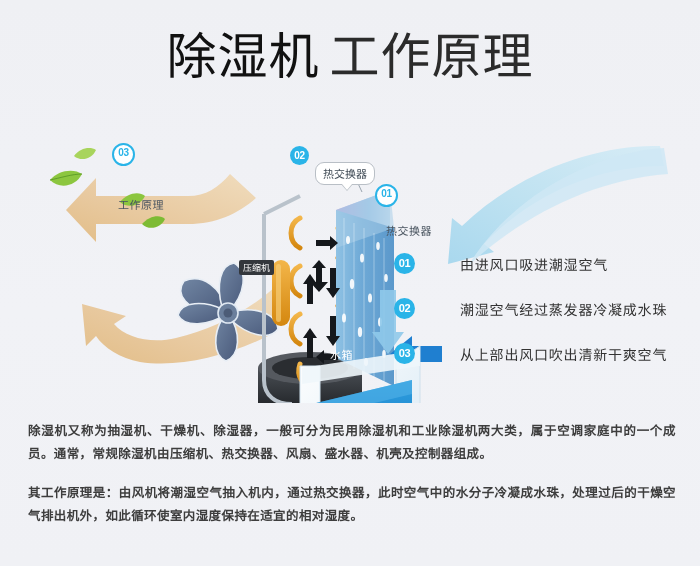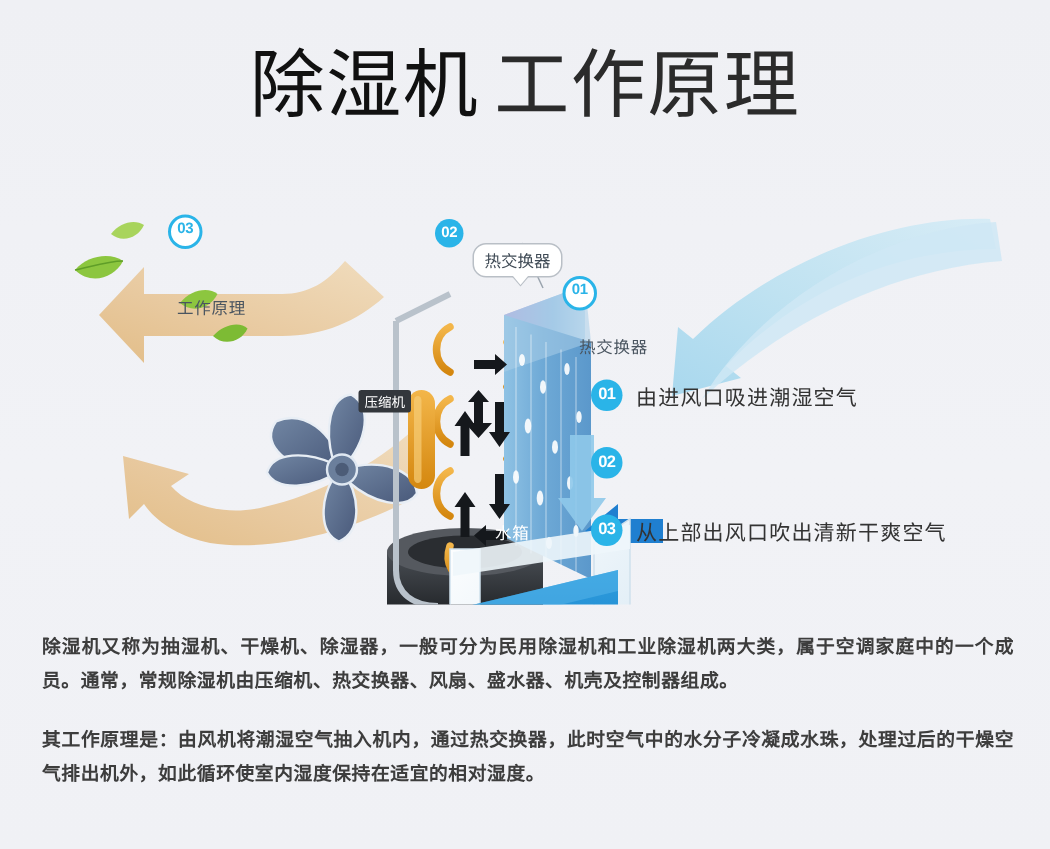--- a/index.html
+++ b/index.html
@@ -152,20 +152,21 @@
     line-height: 21px;
     text-align: center;
     letter-spacing: -.4px;
     margin-right: 9px;
   }
   .legend-text {
     font-size: 14px;
     color: #333333;
     letter-spacing: .8px;
     white-space: nowrap;
+    margin-left: 36px;
   }
 
   
   .body-copy {
     position: absolute;
     left: 28px;
     top: 420px;
     width: 648px;
   }
   .para {
@@ -427,20 +428,21 @@
 
   <div class="legend">
 
     <div class="legend-row">
       <div class="legend-badge">01</div>
       <div class="legend-text">由进风口吸进潮湿空气</div>
     </div>
 
     <div class="legend-row">
       <div class="legend-badge">02</div>
+      <div class="legend-text">潮湿空气经过蒸发器冷凝成水珠</div>
     </div>
 
     <div class="legend-row">
       <div class="legend-badge">03</div>
       <div class="legend-text">从上部出风口吹出清新干爽空气</div>
     </div>
 
   </div>
 
   <div class="body-copy">

